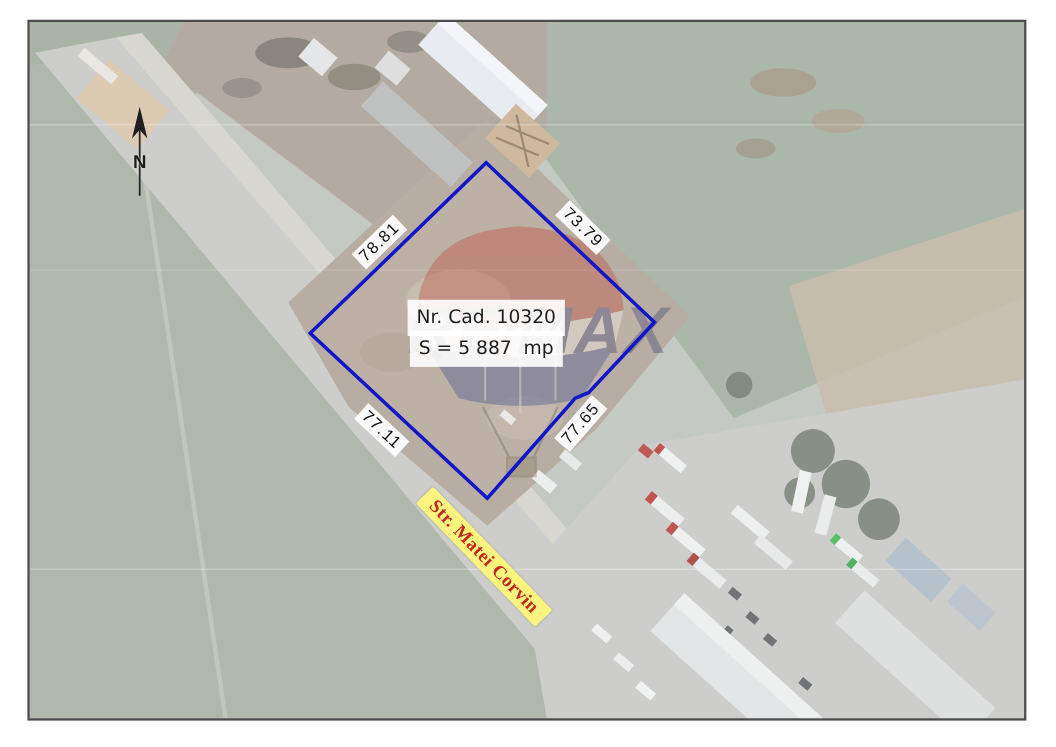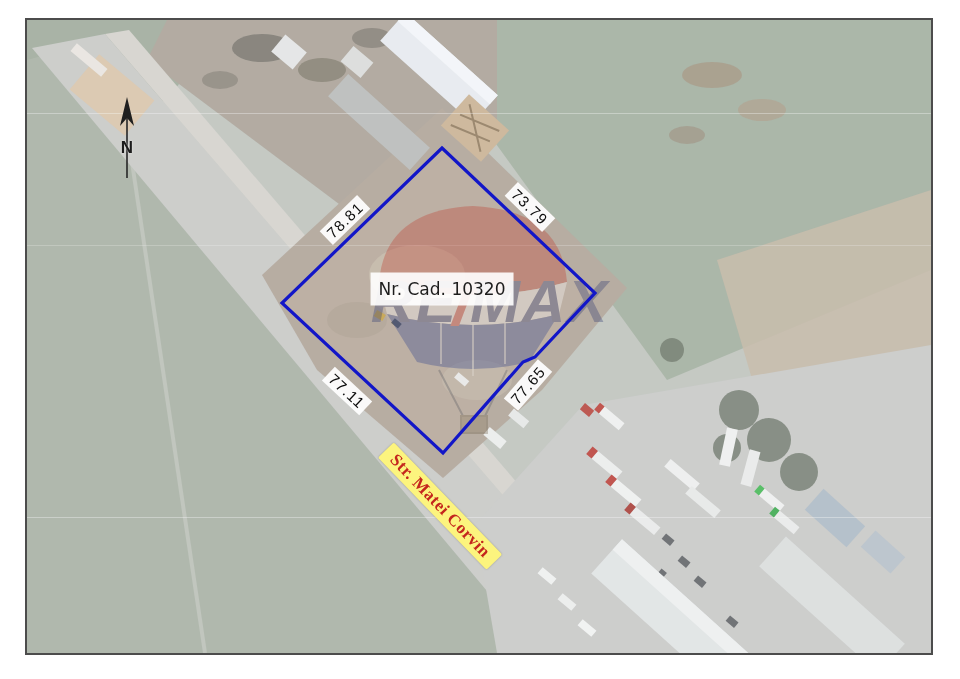--- a/index.html
+++ b/index.html
@@ -172,20 +172,21 @@
       <svg class="outline" width="904" height="633" viewBox="0 0 904 633">
         <polygon points="415,128 568,273 508,337 496,342 416,433 255,283" fill="none" stroke="#1216c8" stroke-width="3.2" stroke-linejoin="miter"></polygon>
       </svg>
 
       <div class="meas m-nw"><span>78.81</span></div>
       <div class="meas m-ne"><span>73.79</span></div>
       <div class="meas m-se"><span>77.65</span></div>
       <div class="meas m-sw"><span>77.11</span></div>
 
       <div class="cadbox cad1">Nr. Cad. 10320</div>
+      <div class="cadbox cad2">S = 5 887  mp</div>
 
       <div class="street" style="background: rgb(252, 244, 126); color: rgb(196, 38, 29);">Str. Matei Corvin</div>
 
       <svg class="north" width="30" height="86" viewBox="0 0 30 86">
         <line x1="15" y1="8" x2="15" y2="82" stroke="#262626" stroke-width="1.6"></line>
         <polygon points="15,1 8,30 15,22 22,30" fill="#1f1f1f"></polygon>
       </svg>
       <div class="north-n">N</div>
 
     </div>

